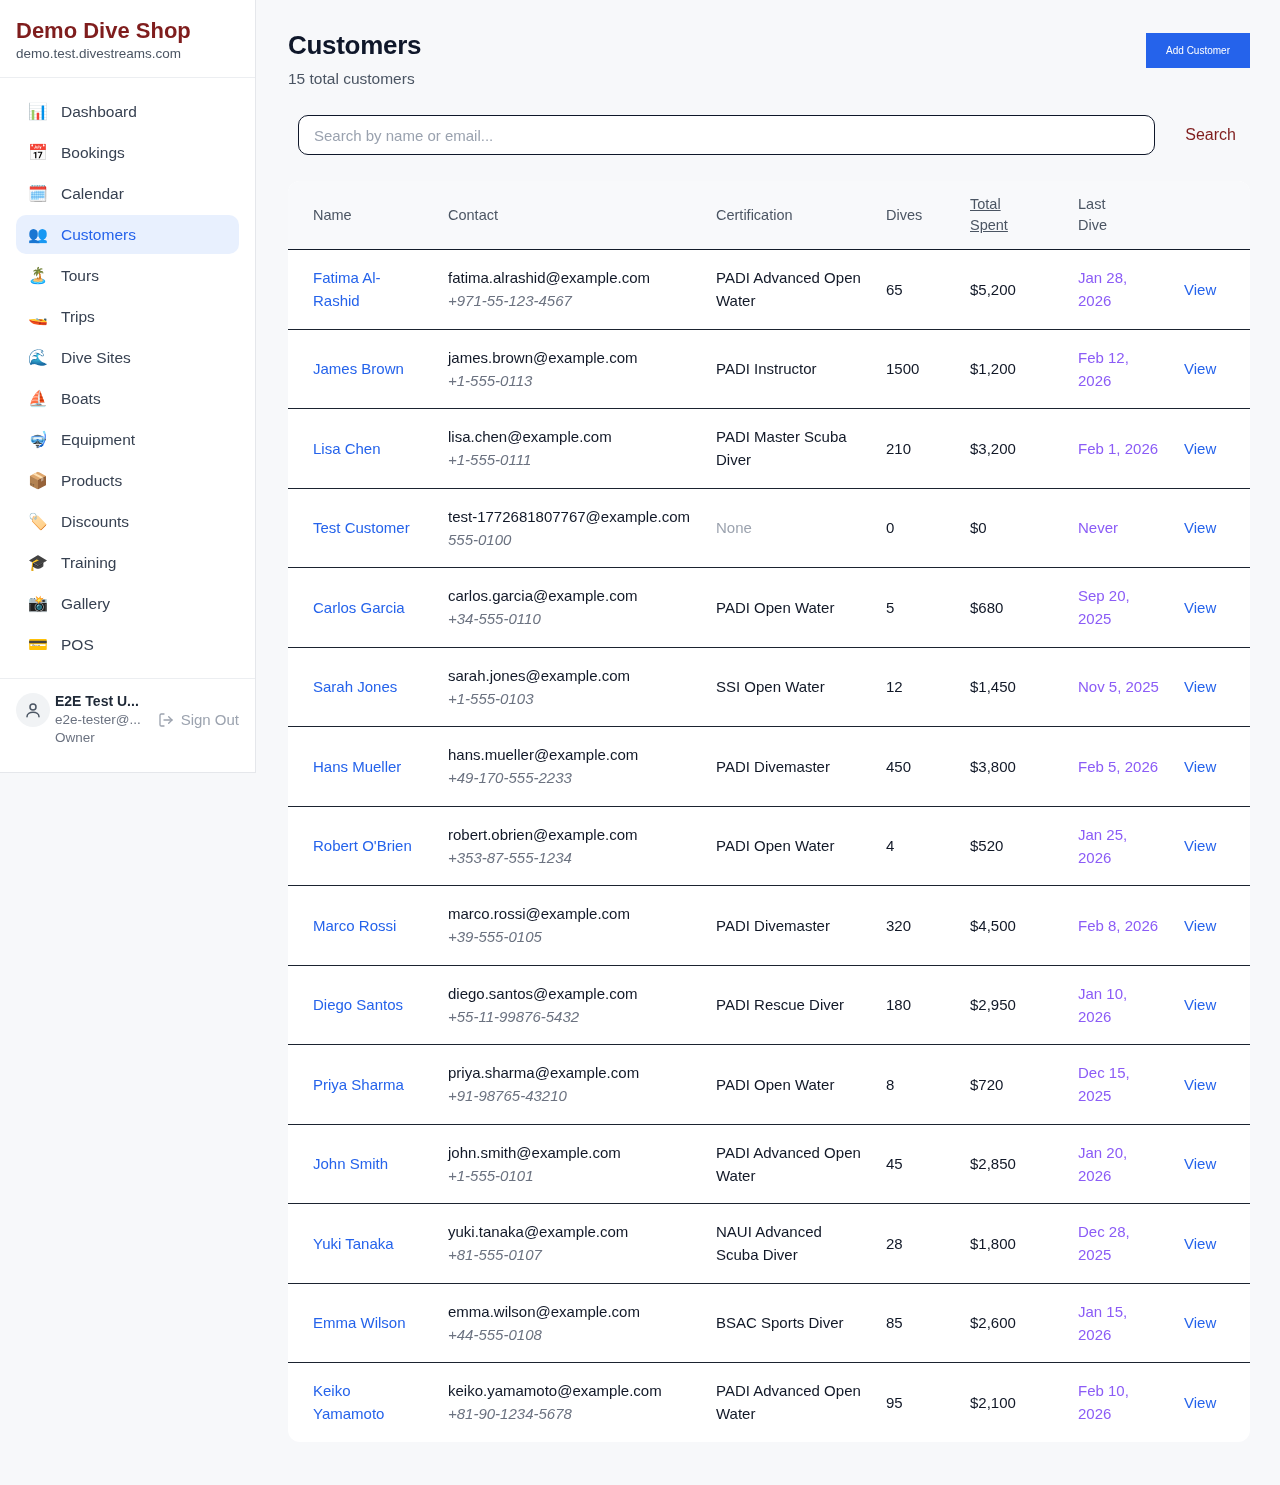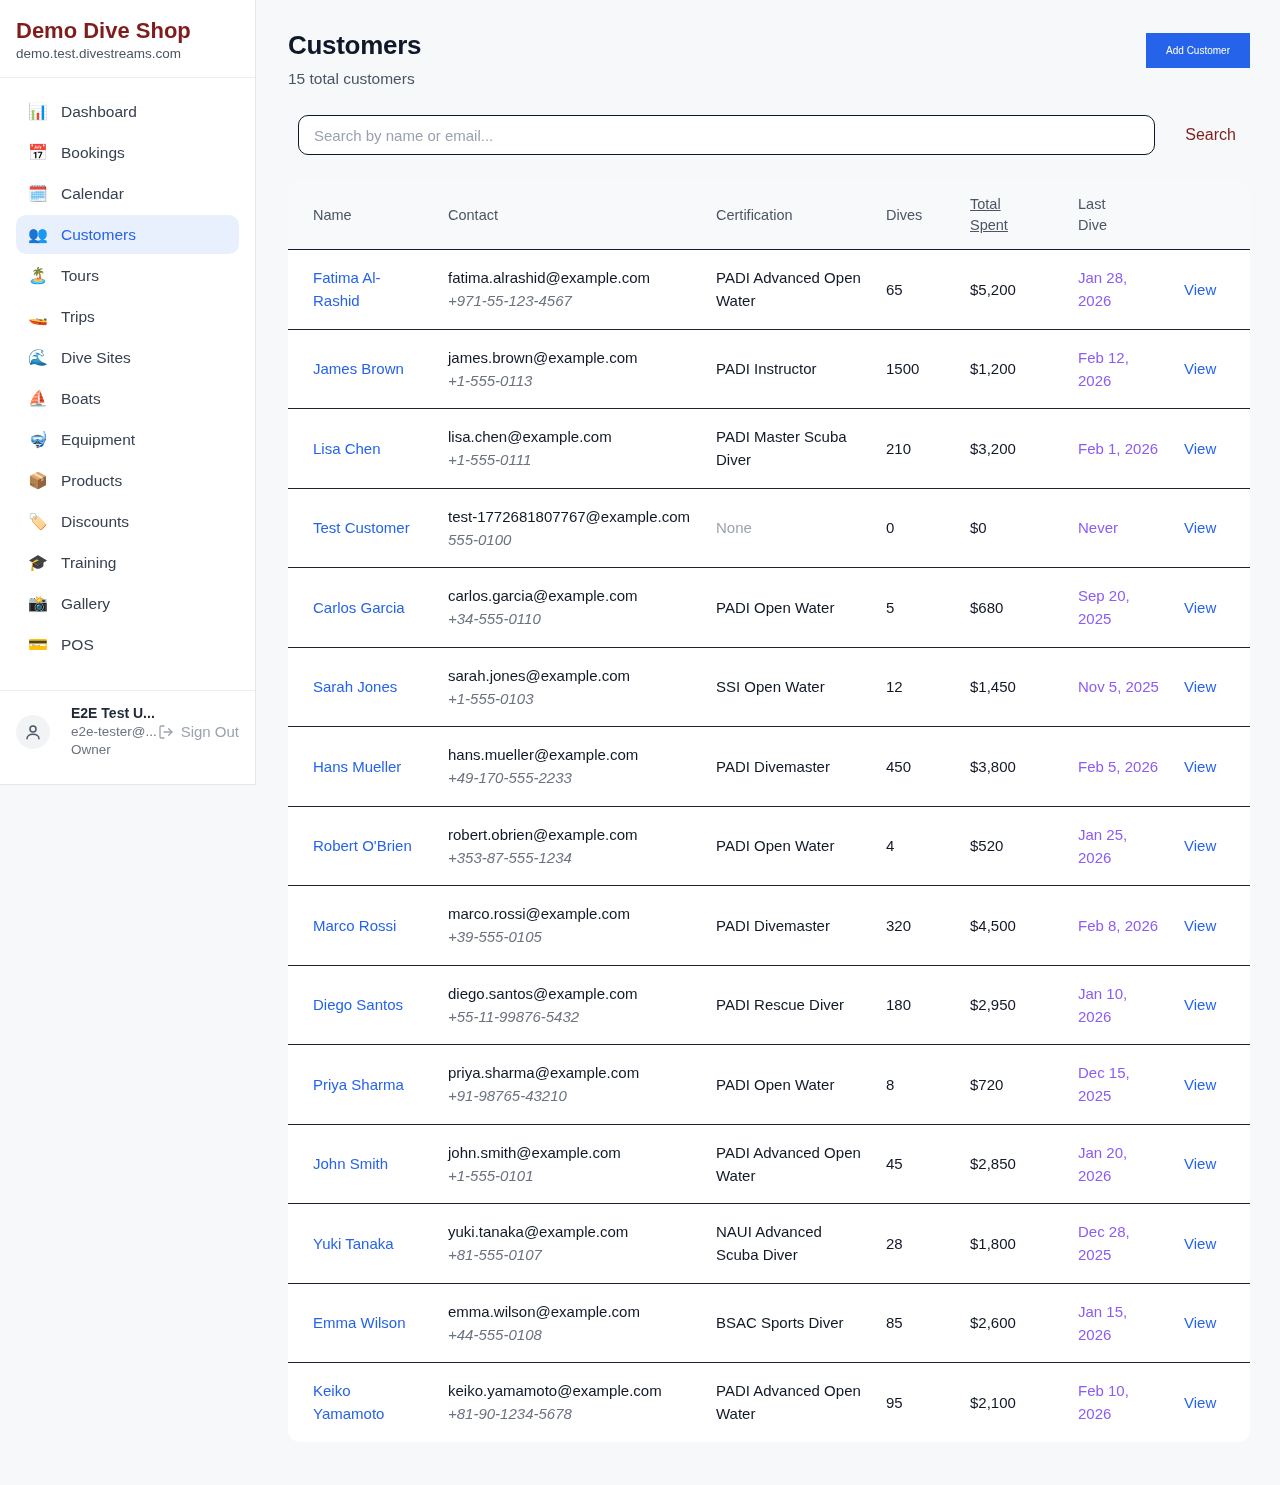--- a/index.html
+++ b/index.html
@@ -29,21 +29,21 @@
     padding:10px 12px; border-radius:10px;
     color:#374151; font-size:15.5px;
     margin-bottom:2px; cursor:pointer;
   }
   .nav-item.active { background:#e8f0fe; color:#2563eb; }
   .nav-icon { width:20px; font-size:16px; text-align:center; flex:0 0 auto; }
 
   .sidebar-footer {
     border-top:1px solid #eceef1;
     padding:14px 16px 26px;
-    display:flex; align-items:center; gap:21px;margin-top:12px;
+    display:flex; gap:5px;
   }
   .avatar {
     width:34px; height:34px; border-radius:50%;
     background:#f1f3f5; color:#4b5563;
     display:flex; align-items:center; justify-content:center;
     flex:0 0 auto;
   }
   .user-info { flex:1; min-width:0; }
   .user-name { font-weight:bold; font-size:14px; color:#1f2937; margin-bottom:2px; white-space:nowrap; }
   .user-email, .user-role { font-size:13.5px; color:#6b7280; line-height:1.3; white-space:nowrap; }

